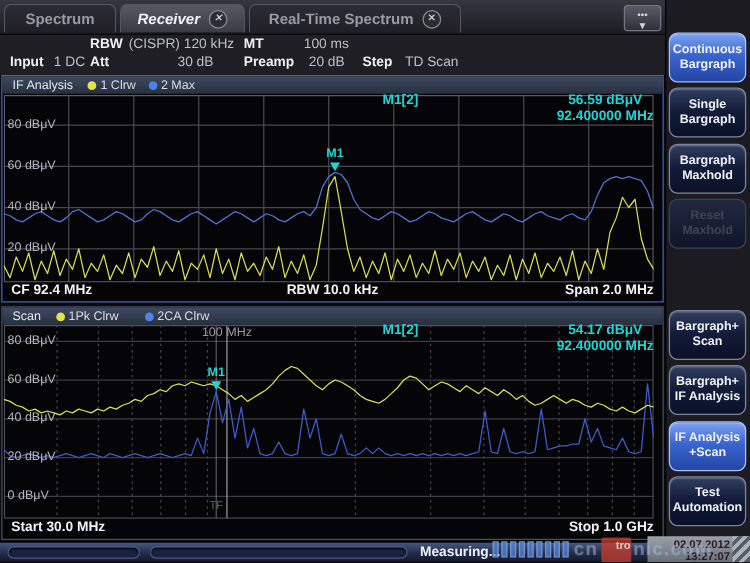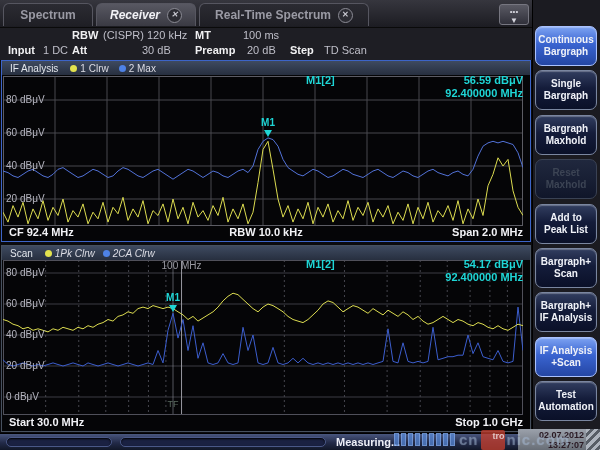--- a/index.html
+++ b/index.html
@@ -28,21 +28,21 @@
   .titlebar{position:absolute;left:0;top:0;width:100%;height:14px;box-sizing:border-box;
             background:linear-gradient(#3e4a60,#272f3f);display:flex;align-items:center;gap:12px;
             padding-left:8px;font-size:10px;color:#e2e6ec;}
   .legend-item{display:flex;align-items:center;gap:3px;font-size:10px;color:#dcdce4;}
   .dot{width:7px;height:7px;border-radius:50%;flex:0 0 auto;}
   .graph-svg{position:absolute;left:1px;display:block;}
   #if-svg{top:15px;}
   #scan-svg{top:14px;}
   .ylab{position:absolute;left:4px;font-size:10px;color:#b6b6c0;white-space:nowrap;z-index:5;}
   .mk-label{position:absolute;left:304px;font-size:11px;font-weight:bold;color:#1fd6d6;z-index:6;}
-  .readout{position:absolute;right:7px;text-align:right;font-size:11px;font-weight:bold;
+  .readout{position:absolute;right:7px;text-align:center;font-size:11px;font-weight:bold;
            color:#1fd6d6;line-height:13px;z-index:6;}
   .win-footer{position:absolute;left:0;width:100%;font-size:11px;font-weight:bold;color:#f2f2f6;height:14px;}
   #if-footer{bottom:1px;}
   #scan-footer{bottom:1px;}
   .f-left{position:absolute;left:7px;top:0;}
   .f-center{position:absolute;left:0;width:100%;text-align:center;top:0;}
   .f-right{position:absolute;right:7px;top:0;}
   
   #statusbar{position:absolute;left:0;top:433px;width:600px;height:17px;
              background:linear-gradient(#49567e,#222a48 55%,#111728);border-top:1px solid #000;box-sizing:border-box;}
@@ -165,21 +165,21 @@
     </div>
   <div class="ylab" style="top: 33px;">80 dBμV</div>
       <div class="ylab" style="top: 66px;">60 dBμV</div>
       <div class="ylab" style="top: 99px;">40 dBμV</div>
       <div class="ylab" style="top: 132px;">20 dBμV</div>
     </div>
 
   <div class="window" id="scan-window">
     <div class="titlebar">
       <span>Scan</span>
-      <span id="scan-legend" style="display:flex;gap:8px;font-style:italic;">
+      <span id="scan-legend" style="display:flex;gap:21px;">
           <span class="legend-item">
             <span class="dot" style="background: rgb(226, 226, 78);"></span>
             <span>1Pk Clrw</span>
           </span>
           <span class="legend-item">
             <span class="dot" style="background: rgb(78, 130, 230);"></span>
             <span>2CA Clrw</span>
           </span>
         </span>
     </div>
@@ -245,24 +245,20 @@
         <div>Bargraph</div>
       </div>
       <div class="sb-btn" style="top: 114.8px;">
         <div>Bargraph</div>
         <div>Maxhold</div>
       </div>
       <div class="sb-btn disabled" style="top: 159.2px;">
         <div>Reset</div>
         <div>Maxhold</div>
       </div>
-      <div class="sb-btn" style="top: 203.6px;">
-        <div>Add to</div>
-        <div>Peak List</div>
-      </div>
       <div class="sb-btn" style="top: 248px;">
         <div>Bargraph+</div>
         <div>Scan</div>
       </div>
       <div class="sb-btn" style="top: 292.4px;">
         <div>Bargraph+</div>
         <div>IF Analysis</div>
       </div>
       <div class="sb-btn active" style="top: 336.8px;">
         <div>IF Analysis</div>

